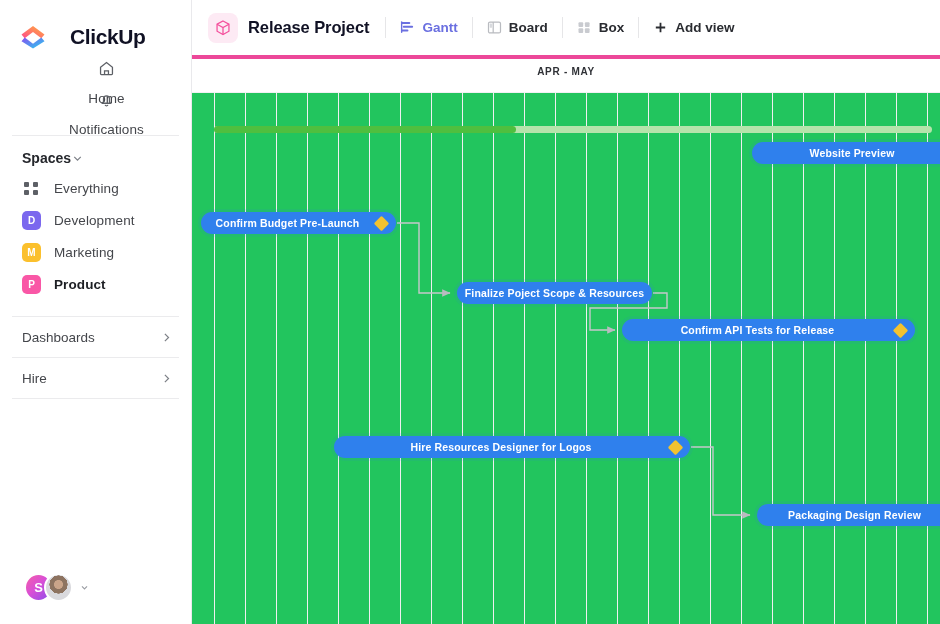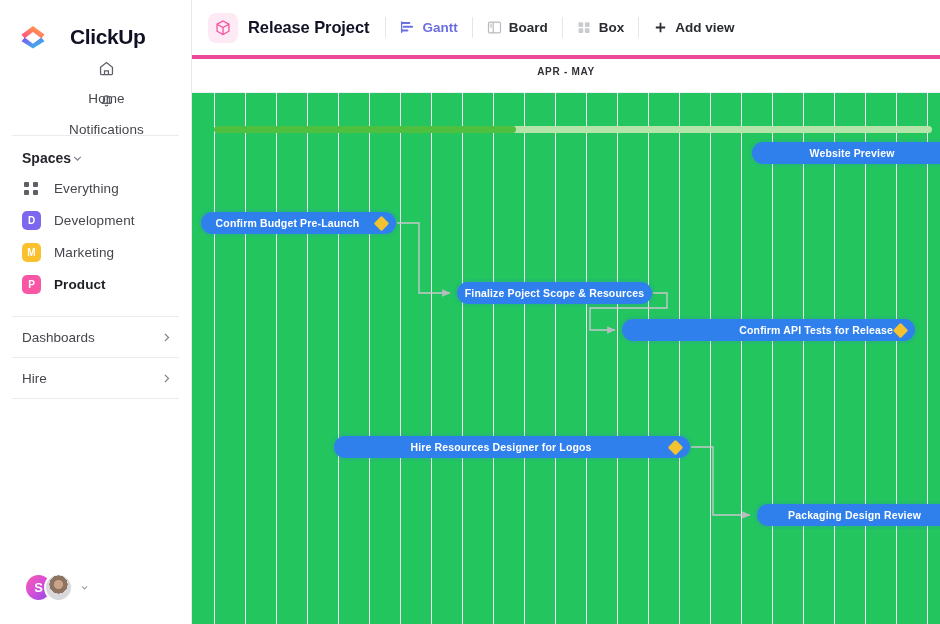--- a/index.html
+++ b/index.html
@@ -386,21 +386,21 @@
           <div class="task clipR" style="left: 560px; top: 50px; width: 200px; background: rgb(47, 128, 237);">
             <span class="tlabel">Website Preview</span>
           </div>
           <div class="task has-ms" style="left: 9px; top: 120px; width: 195px; background: rgb(47, 128, 237);">
             <span class="tlabel">Confirm Budget Pre-Launch</span>
             <span class="milestone" style="background: rgb(242, 194, 48);"></span>
           </div>
           <div class="task" style="left: 265px; top: 190px; width: 195px; background: rgb(47, 128, 237);">
             <span class="tlabel">Finalize Poject Scope &amp; Resources</span>
           </div>
-          <div class="task has-ms" style="left: 430px; top: 227px; width: 293px; background: rgb(47, 128, 237); justify-content: flex-end;">
+          <div class="task has-ms" style="left: 430px; top: 227px; width: 293px; background: rgb(47, 128, 237);">
             <span class="tlabel">Confirm API Tests for Release</span>
             <span class="milestone" style="background: rgb(242, 194, 48);"></span>
           </div>
           <div class="task has-ms" style="left: 142px; top: 344px; width: 356px; background: rgb(47, 128, 237);">
             <span class="tlabel">Hire Resources Designer for Logos</span>
             <span class="milestone" style="background: rgb(242, 194, 48);"></span>
           </div>
           <div class="task clipR" style="left: 565px; top: 412px; width: 195px; background: rgb(47, 128, 237);">
             <span class="tlabel">Packaging Design Review</span>
           </div>

